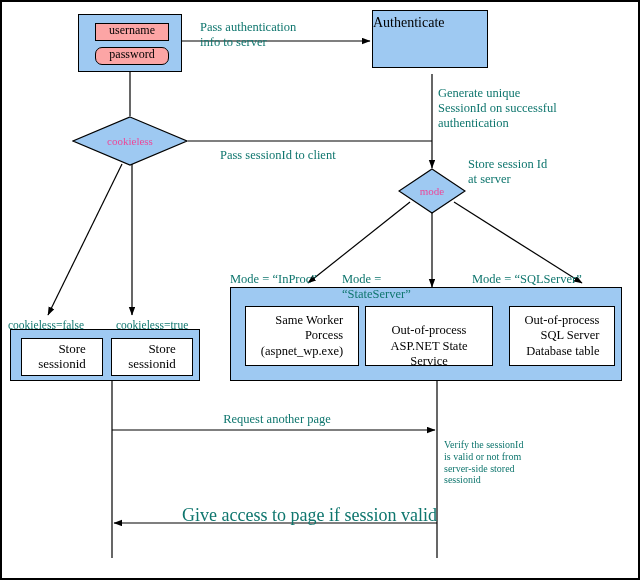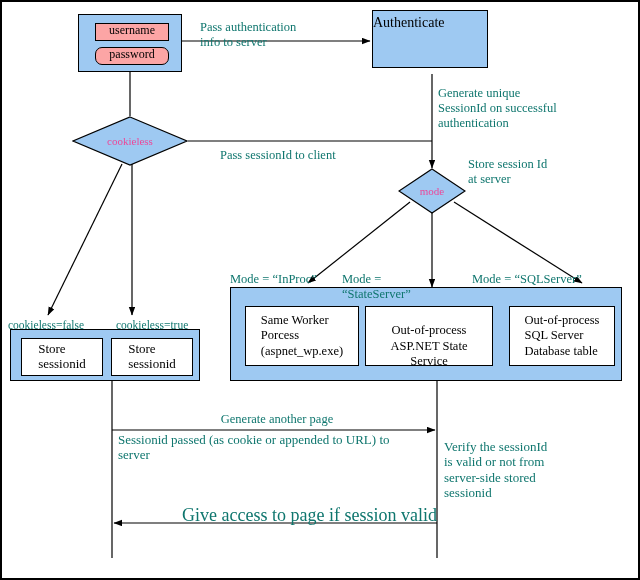--- a/index.html
+++ b/index.html
@@ -16,21 +16,21 @@
   svg.lines{position:absolute;left:0;top:0;width:640px;height:580px;overflow:visible;}
   .node{position:absolute;box-sizing:border-box;}
   .boxblue{
     background:#9ec9f2;
     border:1px solid #000000;
   }
   .boxwhite{
     background:#ffffff;
     border:1px solid #000000;
   }
-  .ctr{display:flex;align-items:center;justify-content:center;text-align:left;}
+  .ctr{display:flex;align-items:center;justify-content:center;text-align:right;}
   .lbl{position:absolute;color:#0f766e;line-height:1.18;white-space:pre-line;}
   .diamond{position:absolute;}
   .diamond .dtext{
     position:absolute;left:0;top:0;width:100%;height:100%;
     display:flex;align-items:center;justify-content:center;
     font-size:11px;color:#ec4899;
   }
   .field{
     background:#fca5a5;border:1px solid #000000;
     font-size:12px;line-height:13px;text-align:center;color:#000;
@@ -145,26 +145,24 @@
 
     <div class="lbl" style="left:340px;top:270px;width:90px;font-size:12.5px;">Mode =
 “StateServer”</div>
 
     <div class="lbl" style="left:470px;top:270px;width:130px;font-size:12.5px;">Mode = “SQLServer”</div>
 
     <div class="lbl" style="left:6px;top:317px;width:120px;font-size:11.5px;">cookieless=false</div>
 
     <div class="lbl" style="left:114px;top:317px;width:120px;font-size:11.5px;">cookieless=true</div>
 
-    <div class="lbl" style="left:115px;top:410px;width:320px;text-align:center;font-size:12.5px;">Generate another page</div>
+    <div class="lbl" style="left:115px;top:410px;width:320px;text-align:center;font-size:12.5px;">Request another page</div>
 
-    <div class="lbl" style="left:116px;top:430px;width:320px;font-size:13px;">Sessionid passed (as cookie or appended to URL) to
-server</div>
 
-    <div class="lbl" style="left:442px;top:437px;width:170px;font-size:13px;">Verify the sessionId
+    <div class="lbl" style="left:442px;top:437px;width:170px;font-size:10px;">Verify the sessionId
 is valid or not from
 server-side stored
 sessionid</div>
 
     <div class="lbl" style="left:115px;top:503px;width:320px;text-align:right;font-size:18px;">Give access to page if session valid</div>
 
   </div>
 </div>
 
 </body></html>

